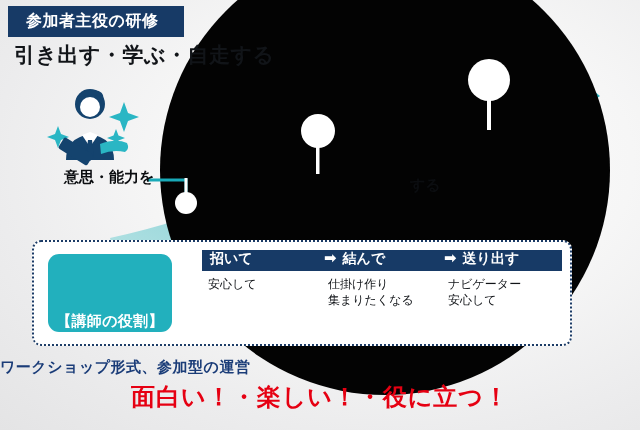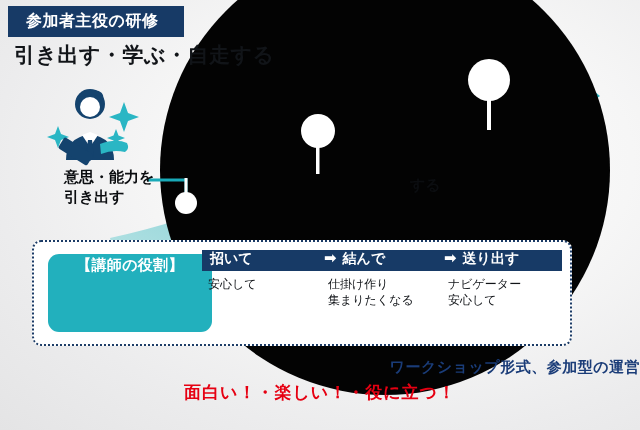--- a/index.html
+++ b/index.html
@@ -52,23 +52,23 @@
     white-space:nowrap;
   }
 
   
   .panel{
     position:absolute;left:32px;top:240px;width:540px;height:106px;
     background:#ffffff;border:2px dotted #1b3b66;border-radius:9px;
     box-sizing:border-box;
   }
   .role-chip{
-    position:absolute;left:14px;top:12px;width:164px;height:78px;
+    position:absolute;left:14px;top:12px;width:124px;height:78px;
     background:#22b0bd;border-radius:11px;color:#ffffff;
-    display:flex;flex-direction:column;align-items:center;justify-content:flex-start;
+    display:flex;flex-direction:column;align-items:center;justify-content:flex-end;
     font-size:15px;font-weight:bold;line-height:1.45;letter-spacing:.3px;
   }
   .cols{
     position:absolute;left:168px;top:8px;right:8px;bottom:6px;
     display:flex;
   }
   .col{flex:1;min-width:0;position:relative;}
   .col-head{
     height:21px;background:#173a66;color:#fff;
     font-size:14px;font-weight:bold;
@@ -79,26 +79,26 @@
     display:inline-block;margin-right:6px;margin-left:-2px;
     font-size:15px;line-height:1;color:#ffffff;
   }
   .col-body{
     margin-top:6px;padding-left:6px;
     font-size:12px;color:#111418;line-height:1.33;white-space:nowrap;
   }
 
   
   .foot1{
-    position:absolute;left:0;right:0;top:358px;text-align:right;
+    position:absolute;left:0;right:0;top:358px;text-align:left;
     font-size:15px;font-weight:bold;color:#1a3c78;letter-spacing:.5px;
   }
   .foot2{
     position:absolute;left:0;right:0;top:381px;text-align:center;
-    font-size:17px;font-weight:bold;color:#e60012;letter-spacing:1px;
+    font-size:24px;font-weight:bold;color:#e60012;letter-spacing:1px;
   }
 </style>
 </head>
 <body>
 
 <div id="slide">
 
   <svg class="arrow-wrap" viewBox="0 0 640 430" preserveAspectRatio="none" aria-hidden="true">
     <defs>
       <linearGradient id="tealgrad" x1="0" y1="1" x2="1" y2="0">
@@ -156,21 +156,20 @@
 
     <path d="M44 53 l8 12 8 -12 -8 -3 Z" fill="#ffffff"></path>
     <path d="M50 58 l4 0 2 17 -4 4 -4 -4 Z" fill="#14436e"></path>
 
     <path d="M62 62 q16 -6 27 -1 q3 6 -2 9 q-12 -3 -24 2 Z" fill="#2ab6c4"></path>
     <rect x="21" y="63" width="34" height="13" rx="2" fill="#14436e" transform="rotate(32 38 69)"></rect>
   </svg>
 
   <div class="cap-left">
     <div>意思・能力を</div>
-    <div>引き出す</div>
   </div>
   <div class="cap-right">する</div>
 
   <div class="panel">
     <div class="role-chip">
       <span>【講師の役割】</span>
     </div>
     <div class="cols">
 
       <div class="col">

